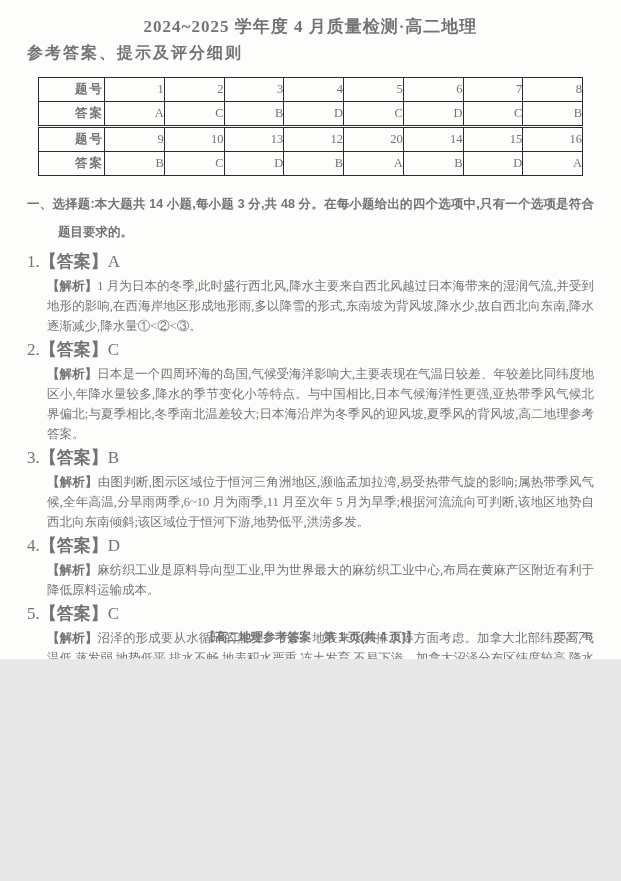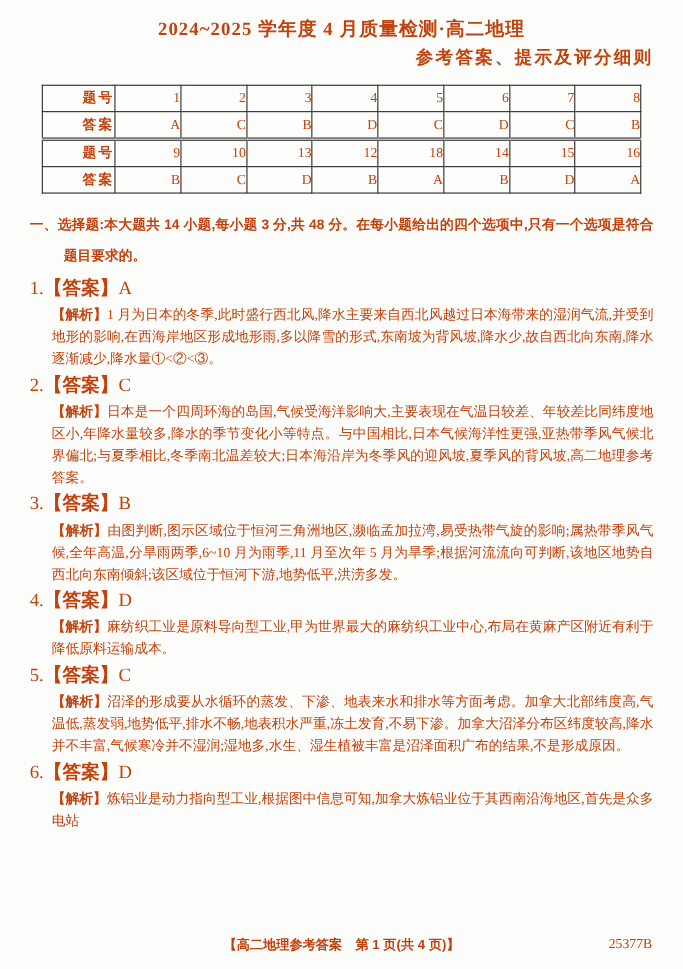--- a/index.html
+++ b/index.html
@@ -3,39 +3,39 @@
 <meta charset="utf-8">
 <style>
   html, body {
     margin: 0;
     padding: 0;
     background: #e8e8e8;
   }
   .page {
     position: relative;
     width: 621px;
-    height: 881px;
+    height: 659px;
     margin: 0 auto;
     background: #fdfdfb;
-    color: #c2410c;
+    color: #737373;
     font-family: "Liberation Serif", serif;
     box-sizing: border-box;
     padding: 14px 27px 0 27px;
     overflow: hidden;
   }
   .title {
     text-align: center;
     font-size: 17px;
     font-weight: bold;
     letter-spacing: 1px;
     line-height: 26px;
     font-family: "Liberation Serif", serif;
   }
   .subtitle {
-    text-align: right;
+    text-align: left;
     font-size: 16px;
     font-weight: bold;
     letter-spacing: 2px;
     line-height: 25px;
     font-family: "Liberation Sans", sans-serif;
   }
   table.answers {
     border-collapse: collapse;
     width: 545px;
     margin: 12px auto 0 auto;
@@ -148,21 +148,21 @@
       <td>D</td>
       <td>C</td>
       <td>B</td>
     </tr>
     <tr class="sep">
       <td class="hdr">题号</td>
       <td>9</td>
       <td>10</td>
       <td>13</td>
       <td>12</td>
-      <td>18</td>
+      <td>20</td>
       <td>14</td>
       <td>15</td>
       <td>16</td>
     </tr>
     <tr>
       <td class="hdr">答案</td>
       <td>B</td>
       <td>C</td>
       <td>D</td>
       <td>B</td>

